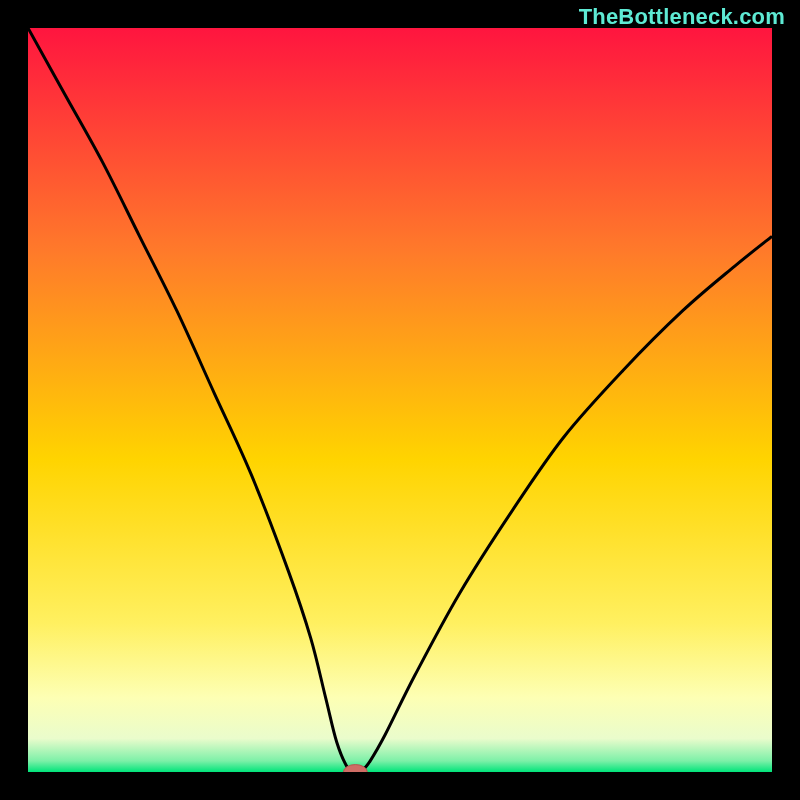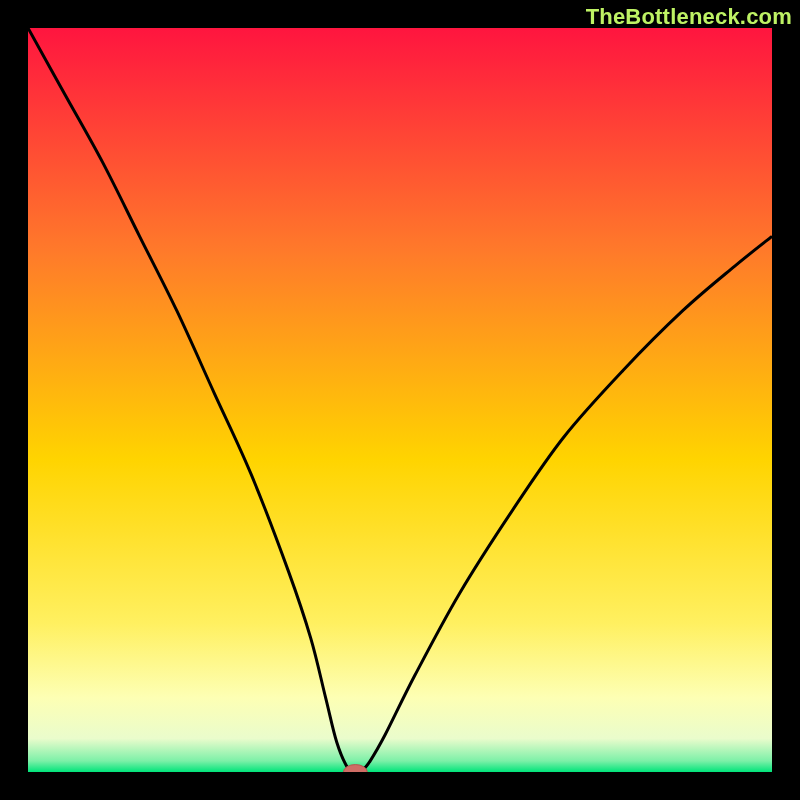--- a/index.html
+++ b/index.html
@@ -12,22 +12,22 @@
   }
   .frame {
     position: relative;
     width: 800px;
     height: 800px;
     background: #000;
   }
   .watermark {
     position: absolute;
     top: 4px;
-    right: 8px;
-    color: #bef264;
+    right: 15px;
+    color: #5eead4;
     font-size: 22px;
     font-weight: 600;
     letter-spacing: 0.2px;
     z-index: 5;
   }
   .plot {
     position: absolute;
     left: 28px;
     top: 28px;
     width: 744px;

